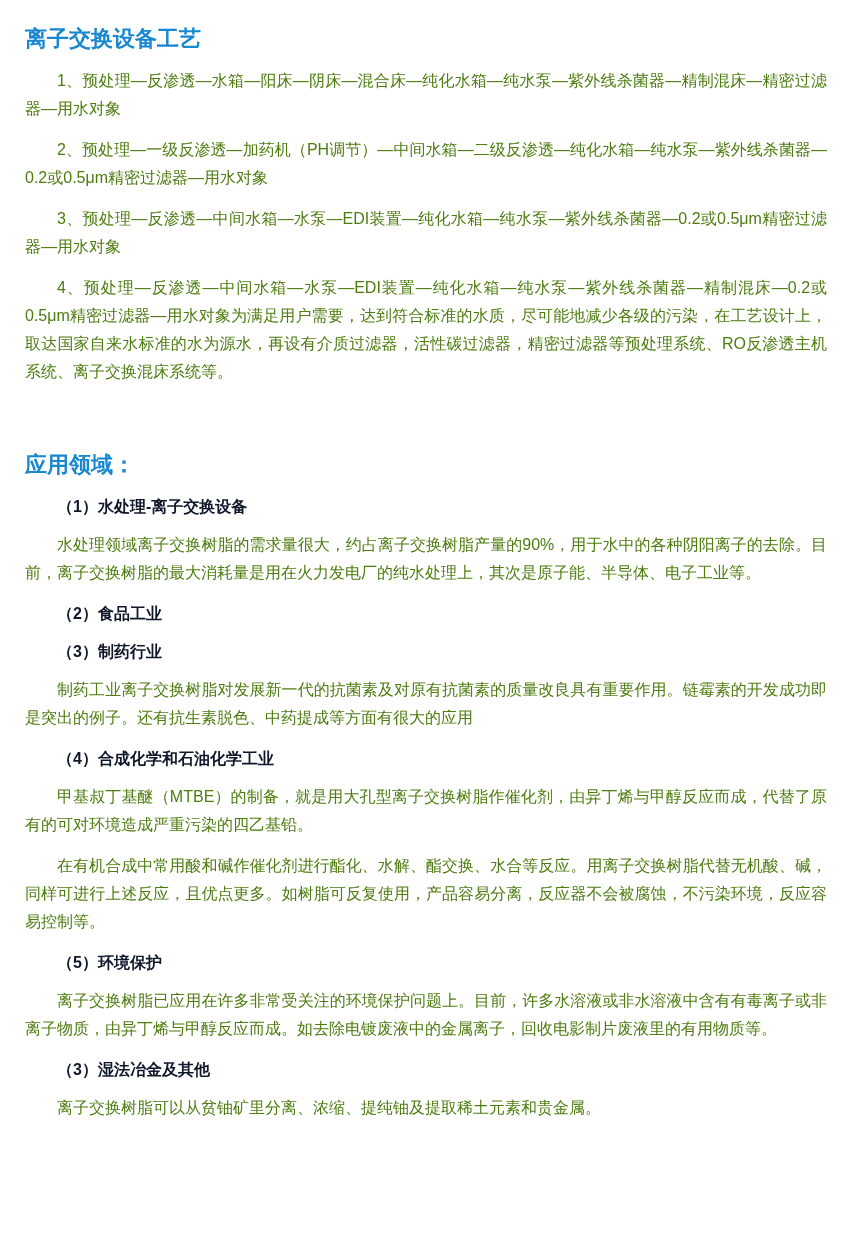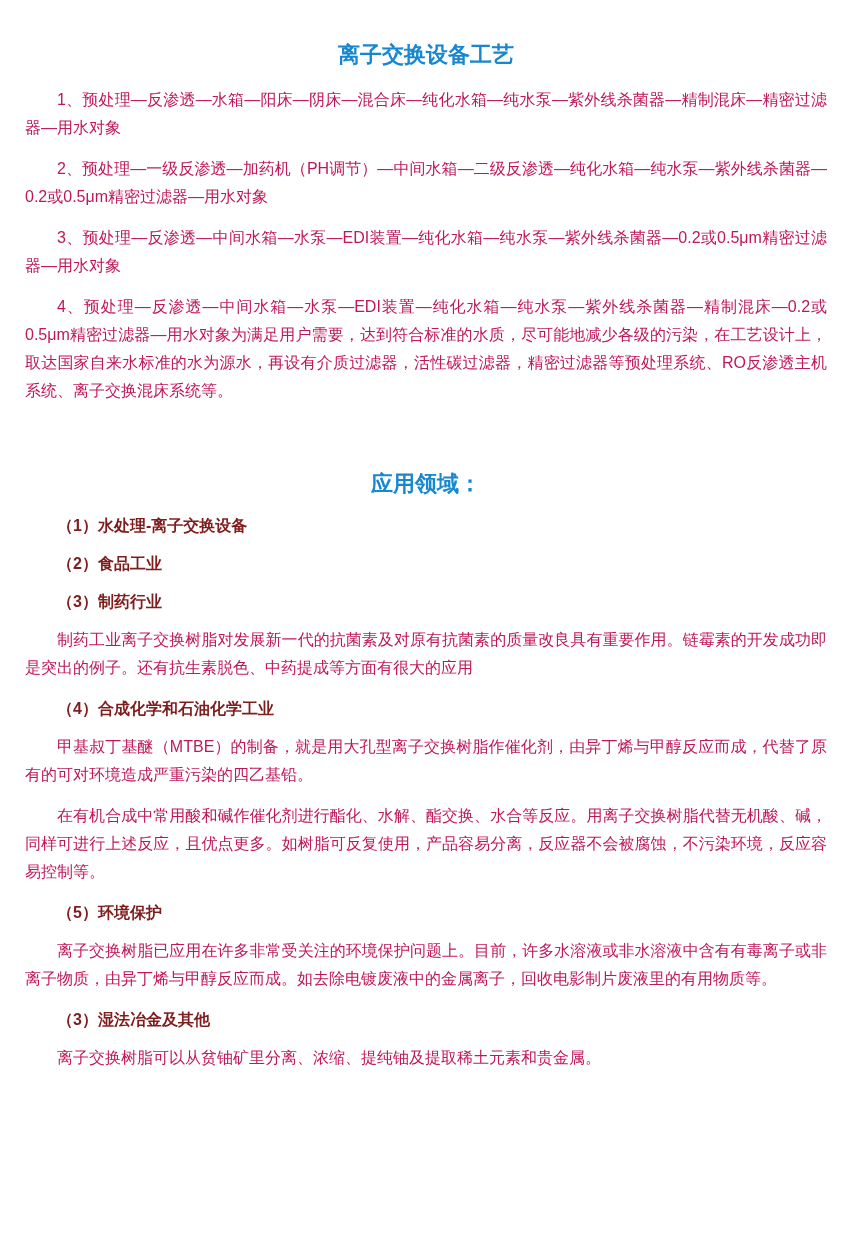--- a/index.html
+++ b/index.html
@@ -13,36 +13,35 @@
   .page {
     box-sizing: border-box;
     width: 850px;
     padding: 24px 23px 14px 25px;
   }
   .section-title {
     font-size: 22px;
     font-weight: bold;
     color: #1787cf;
     line-height: 30px;
-    margin: 16px;
-    text-align: center;
+    margin: 0;
   }
   .apps-title { margin-top: 64px; }
   .para {
     font-size: 16px;
     line-height: 28px;
-    color: #be185d;
+    color: #4d7c0f;
     text-indent: 2em;
     text-align: justify;
     margin: 13px 0;
   }
   .item-heading {
     font-size: 16px;
     font-weight: bold;
-    color: #7f1d1d;
+    color: #0f172a;
     line-height: 22px;
     padding-left: 2em;
     margin: 16px 0 13px 0;
   }
 </style>
 </head>
 <body>
 
 <div class="page">
 
@@ -52,20 +51,21 @@
       <p class="para">1、预处理—反渗透—水箱—阳床—阴床—混合床—纯化水箱—纯水泵—紫外线杀菌器—精制混床—精密过滤器—用水对象</p>
       <p class="para">2、预处理—一级反渗透—加药机（PH调节）—中间水箱—二级反渗透—纯化水箱—纯水泵—紫外线杀菌器—0.2或0.5μm精密过滤器—用水对象</p>
       <p class="para">3、预处理—反渗透—中间水箱—水泵—EDI装置—纯化水箱—纯水泵—紫外线杀菌器—0.2或0.5μm精密过滤器—用水对象</p>
       <p class="para">4、预处理—反渗透—中间水箱—水泵—EDI装置—纯化水箱—纯水泵—紫外线杀菌器—精制混床—0.2或0.5μm精密过滤器—用水对象为满足用户需要，达到符合标准的水质，尽可能地减少各级的污染，在工艺设计上，取达国家自来水标准的水为源水，再设有介质过滤器，活性碳过滤器，精密过滤器等预处理系统、RO反渗透主机系统、离子交换混床系统等。</p>
     </div>
 
   <h1 class="section-title apps-title">应用领域：</h1>
 
   <div id="application-items">
       <h3 class="item-heading">（1）水处理-离子交换设备</h3>
+      <p class="para">水处理领域离子交换树脂的需求量很大，约占离子交换树脂产量的90%，用于水中的各种阴阳离子的去除。目前，离子交换树脂的最大消耗量是用在火力发电厂的纯水处理上，其次是原子能、半导体、电子工业等。</p>
       <h3 class="item-heading">（2）食品工业</h3>
       <h3 class="item-heading">（3）制药行业</h3>
       <p class="para">制药工业离子交换树脂对发展新一代的抗菌素及对原有抗菌素的质量改良具有重要作用。链霉素的开发成功即是突出的例子。还有抗生素脱色、中药提成等方面有很大的应用</p>
       <h3 class="item-heading">（4）合成化学和石油化学工业</h3>
       <p class="para">甲基叔丁基醚（MTBE）的制备，就是用大孔型离子交换树脂作催化剂，由异丁烯与甲醇反应而成，代替了原有的可对环境造成严重污染的四乙基铅。</p>
       <p class="para">在有机合成中常用酸和碱作催化剂进行酯化、水解、酯交换、水合等反应。用离子交换树脂代替无机酸、碱，同样可进行上述反应，且优点更多。如树脂可反复使用，产品容易分离，反应器不会被腐蚀，不污染环境，反应容易控制等。</p>
       <h3 class="item-heading">（5）环境保护</h3>
       <p class="para">离子交换树脂已应用在许多非常受关注的环境保护问题上。目前，许多水溶液或非水溶液中含有有毒离子或非离子物质，由异丁烯与甲醇反应而成。如去除电镀废液中的金属离子，回收电影制片废液里的有用物质等。</p>
       <h3 class="item-heading">（3）湿法冶金及其他</h3>
       <p class="para">离子交换树脂可以从贫铀矿里分离、浓缩、提纯铀及提取稀土元素和贵金属。</p>

